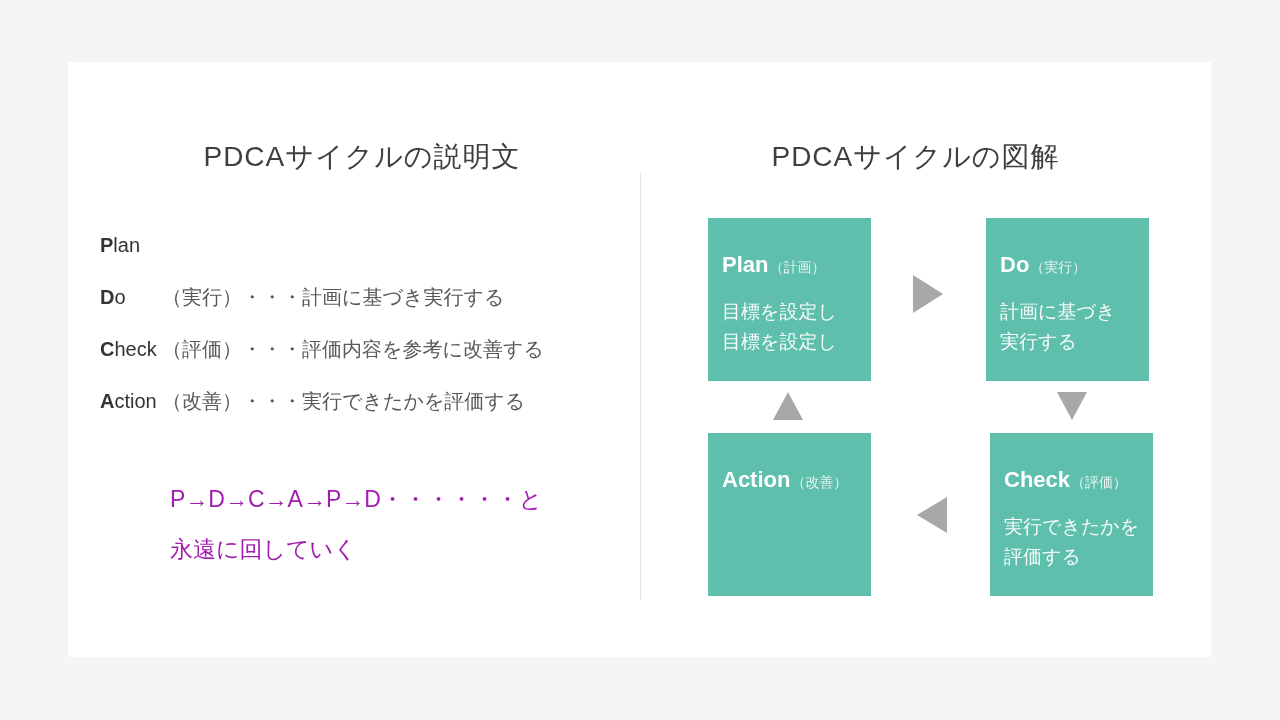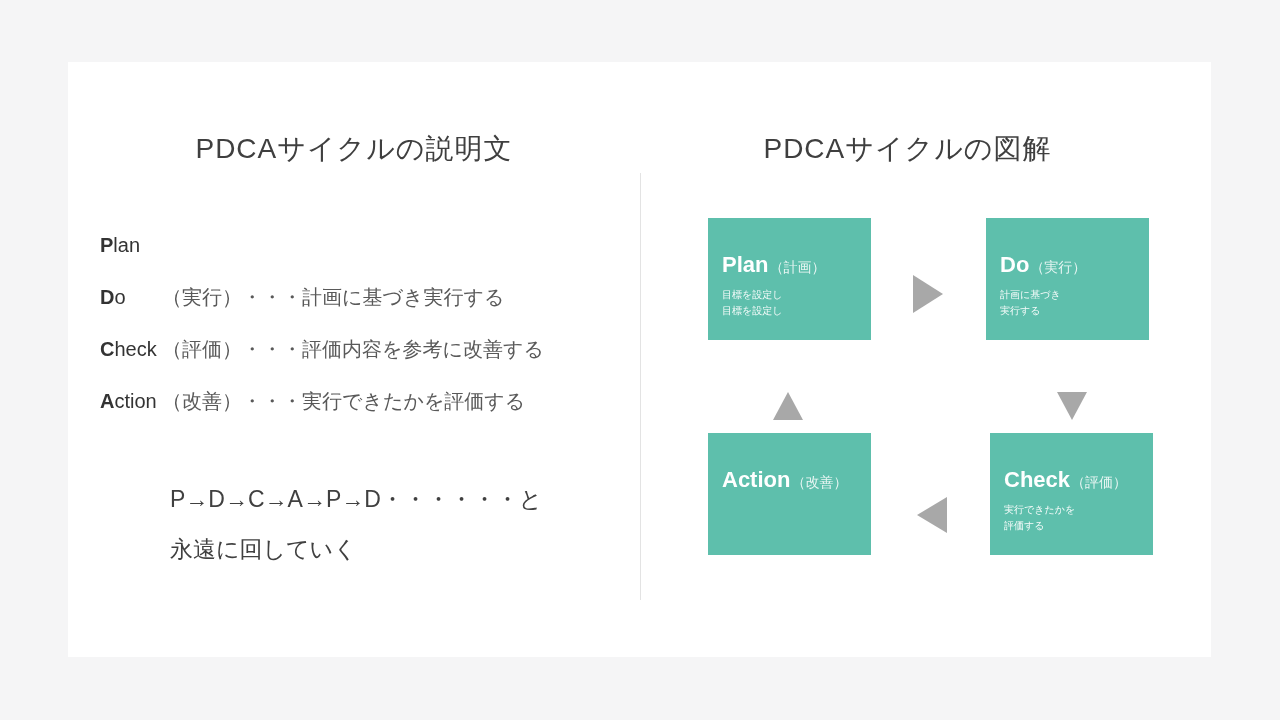--- a/index.html
+++ b/index.html
@@ -19,21 +19,21 @@
     width:1280px;height:720px;overflow:hidden;
     background:var(--page-bg);
     font-family:"Liberation Sans","DejaVu Sans",sans-serif;
   }
   .slide{
     position:absolute;left:68px;top:62px;
     width:1143px;height:595px;
     background:var(--slide-bg);
   }
   .section-title{
-    position:absolute;top:68px;margin:0;
+    position:absolute;top:68px;margin:8px;
     font-size:28px;font-weight:400;letter-spacing:1px;
     color:var(--title-text);text-align:center;
   }
   .section-title.left{left:0;width:572px;}
   .section-title.right{left:554px;width:571px;}
   .divider{
     position:absolute;left:572px;top:111px;
     width:1px;height:427px;background:var(--divider);
   }
   
@@ -43,37 +43,37 @@
     font-size:20px;white-space:nowrap;
   }
   .pdca-term{
     display:inline-block;min-width:62px;
     color:var(--term-text);font-weight:400;
   }
   .pdca-term b{font-weight:700;}
   .pdca-desc{color:var(--desc-text);}
   .cycle-note{
     position:absolute;left:102px;top:412px;
-    font-size:23px;line-height:50px;color:#404040;
+    font-size:23px;line-height:50px;color:#a21caf;
     white-space:nowrap;
   }
   
   .pdca-box{
-    position:absolute;width:163px;height:122px;
+    position:absolute;width:163px;height:163px;
     background:var(--box-bg);color:var(--box-text);
     padding:34px 10px 0 14px;
   }
   .box-plan{left:640px;top:156px;}
   .box-do{left:918px;top:156px;}
   .box-action{left:640px;top:371px;}
   .box-check{left:922px;top:371px;}
   .box-head{font-size:22px;font-weight:700;white-space:nowrap;}
   .box-head .suffix{font-size:14px;font-weight:400;opacity:.85;margin-left:1px;}
   .box-body{
-    margin-top:9px;font-size:10px;line-height:1.6;
+    margin-top:19px;font-size:19px;line-height:1.6;
     color:rgba(255,255,255,.95);white-space:nowrap;
   }
   
   .arrow{position:absolute;width:0;height:0;}
   .arrow-right{
     left:845px;top:213px;
     border-left:30px solid var(--arrow);
     border-top:19px solid transparent;border-bottom:19px solid transparent;
   }
   .arrow-down{

